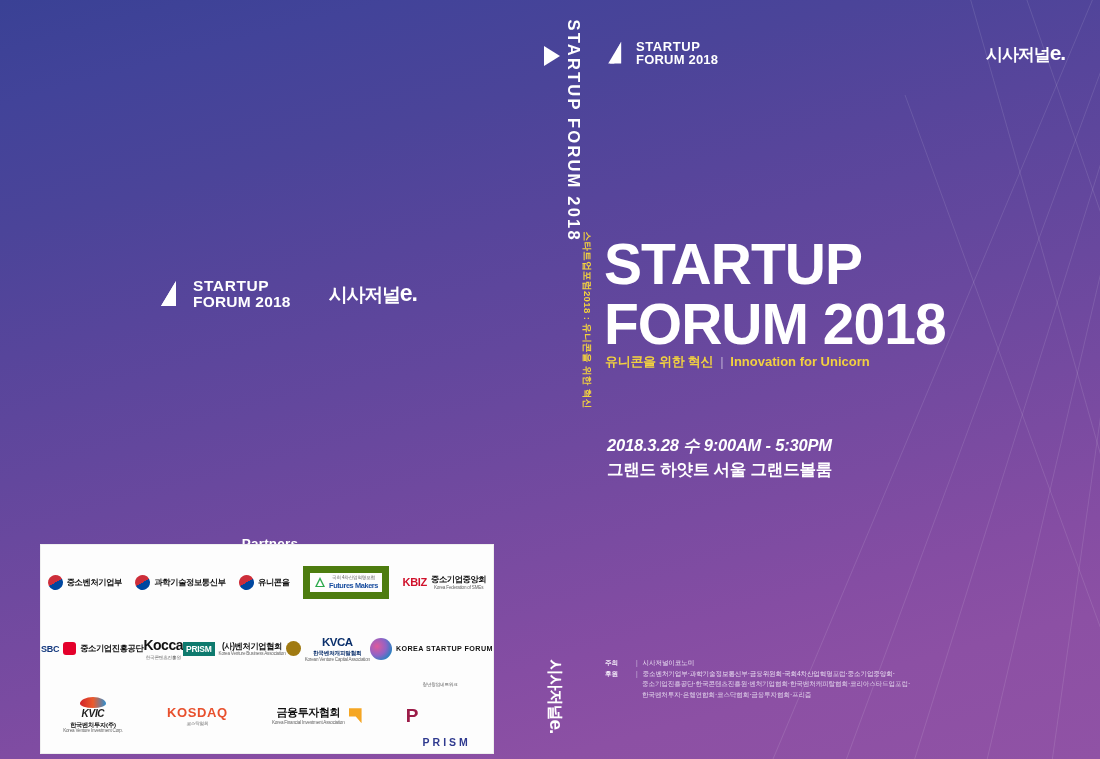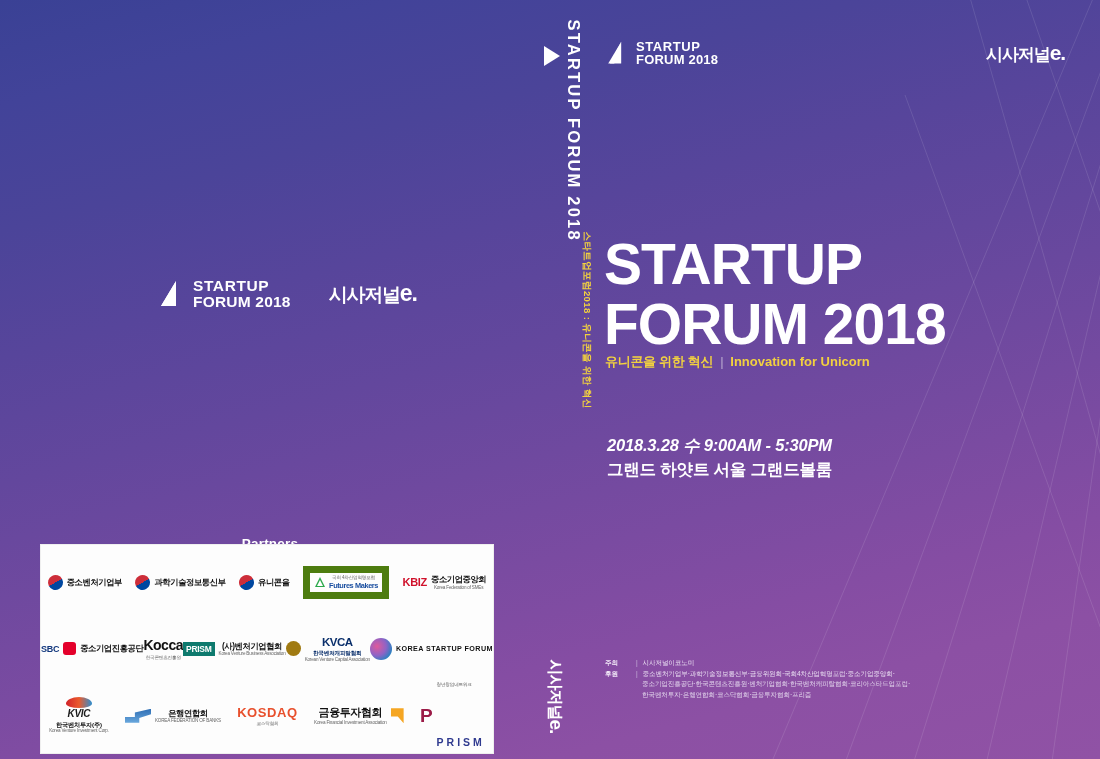--- a/index.html
+++ b/index.html
@@ -240,27 +240,20 @@
     <div class="p-row">
       <div class="p-cell">
         <div class="p-stack">
           <span class="kvic-sw"></span>
           <span class="kvic">KVIC</span>
           <span class="p-en" style="font-size:6.2px;font-weight:700;color:#111;">한국벤처투자(주)</span>
           <span class="p-en">Korea Venture Investment Corp.</span>
         </div>
       </div>
       <div class="p-cell">
-        <span class="bank-mark"></span>
-        <div class="p-stack">
-          <span class="p-ko">은행연합회</span>
-          <span class="p-en">KOREA FEDERATION OF BANKS</span>
-        </div>
-      </div>
-      <div class="p-cell">
         <div class="p-stack">
           <span class="kosdaq">KOSDAQ</span>
           <span class="p-en">코스닥협회</span>
         </div>
       </div>
       <div class="p-cell">
         <div class="p-stack">
           <span class="fin">금융투자협회</span>
           <span class="p-en">Korea Financial Investment Association</span>
         </div>

